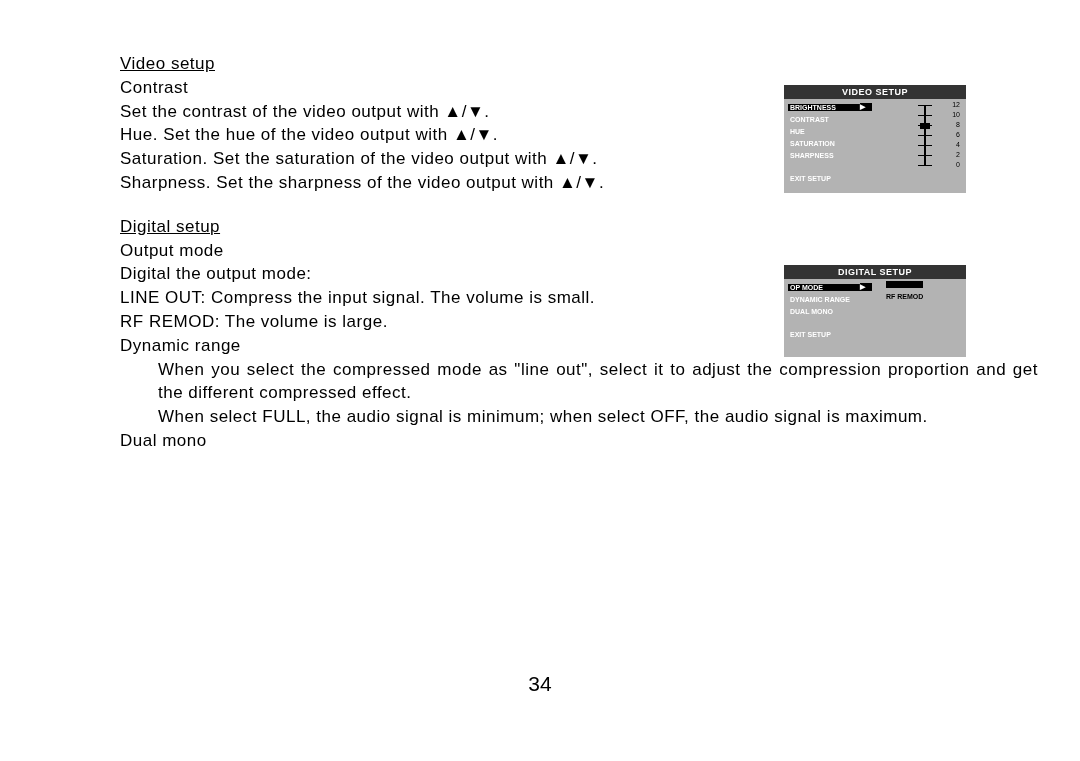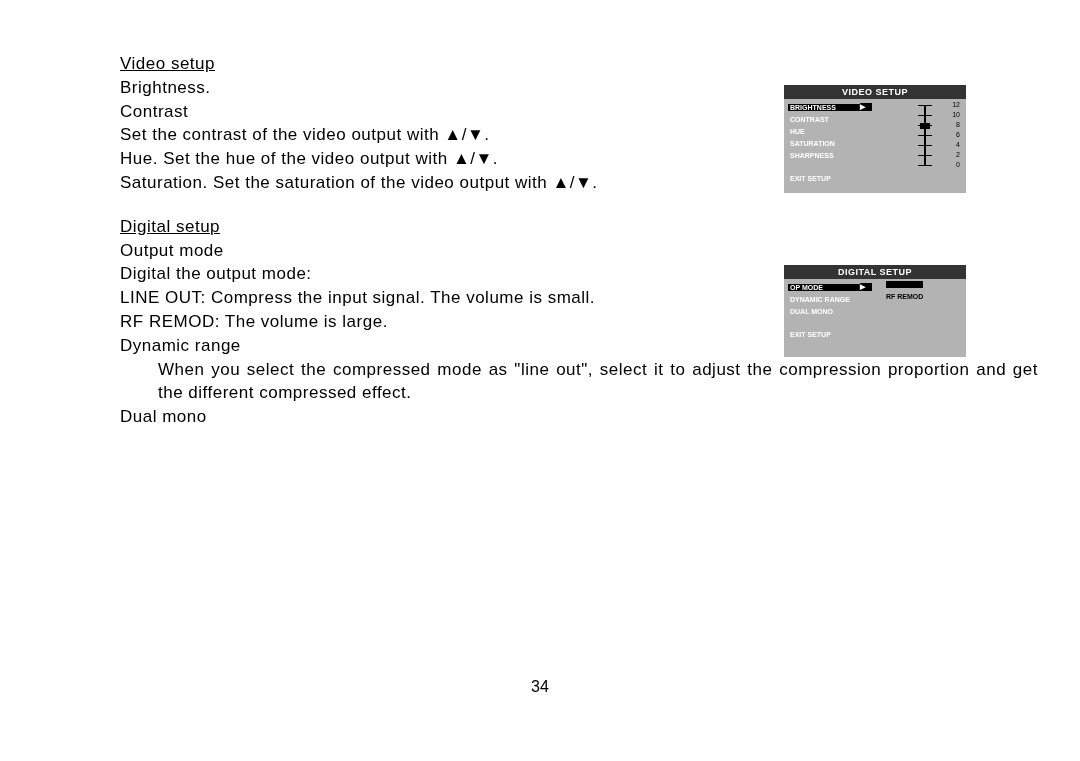--- a/index.html
+++ b/index.html
@@ -30,21 +30,21 @@
   }
   .heading {
     text-decoration: underline;
   }
   .page-number {
     position: absolute;
     left: 0;
     right: 0;
     bottom: 65px;
     text-align: center;
-    font-size: 16px;
+    font-size: 21px;
   }
   .para {
     margin: 0;
   }
   .justify {
     text-align: justify;
     margin-left: 38px;
   }
   .block-gap {
     height: 20px;
@@ -148,41 +148,44 @@
     color: #000;
     font-weight: 700;
   }
 </style>
 </head>
 <body>
 <div class="page">
 
 <div class="content">
   <p class="para"><span class="heading">Video setup</span></p>
-  <p class="para">Brightness.</p>
   <p class="para">Contrast</p>
   <p class="para">
     <span>Set the contrast of the video output with </span><span>▲/▼</span><span>.</span>
   </p>
   <p class="para">
     <span>Hue. Set the hue of the video output with </span><span>▲/▼</span><span>.</span>
   </p>
   <p class="para">
     <span>Saturation. Set the saturation of the video output with </span><span>▲/▼</span><span>.</span>
+  </p>
+  <p class="para">
+    <span>Sharpness. Set the sharpness of the video output with </span><span>▲/▼</span><span>.</span>
   </p>
 
   <div class="block-gap"></div>
 
   <p class="para"><span class="heading">Digital setup</span></p>
   <p class="para">Output mode</p>
   <p class="para">Digital the output mode:</p>
   <p class="para">LINE OUT: Compress the input signal. The volume is small.</p>
   <p class="para">RF REMOD: The volume is large.</p>
   <p class="para">Dynamic range</p>
   <p class="para justify" style="width:880px">When you select the compressed mode as "line out", select it to adjust the compression proportion and get the different compressed effect.</p>
+  <p class="para justify" style="width:880px">When select FULL, the audio signal is minimum; when select OFF, the audio signal is maximum.</p>
   <p class="para">Dual mono</p>
 </div>
 
 <div class="osd osd1">
   <div class="osd-title">VIDEO SETUP</div>
   <div class="osd-body" style="height:88px">
     <div class="osd-row hl">
       <span class="label">BRIGHTNESS</span>
           <span class="arrow">▶</span>
     </div>

